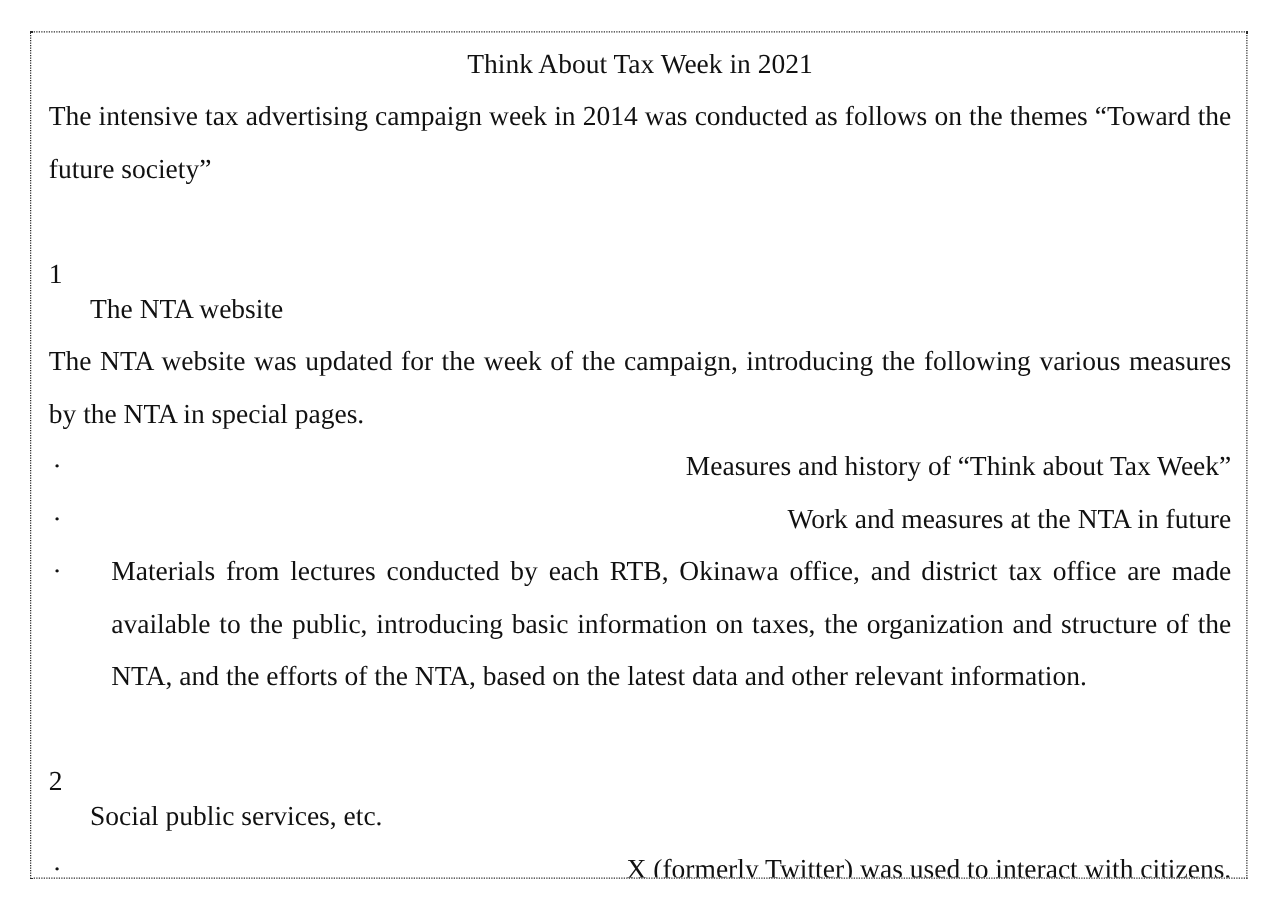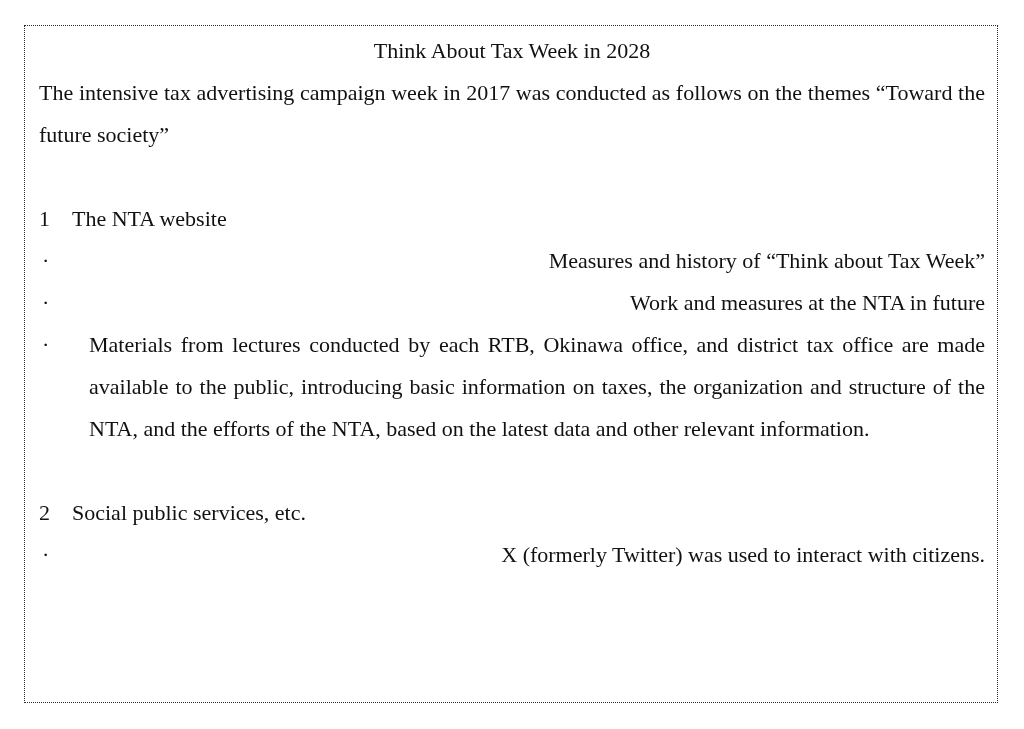--- a/index.html
+++ b/index.html
@@ -42,20 +42,21 @@
   }
   .section-heading {
     display: flex;
   }
   .section-num {
     flex: none;
     width: 33px;
   }
   .section-title {
     flex: 1;
+    margin-top: 28px;
   }
   .bullet-item {
     display: flex;
   }
   .bullet-dot {
     flex: none;
     width: 50px;
     padding-left: 3px;
   }
   .bullet-text {
@@ -65,31 +66,32 @@
   .bullet-text.no-justify {
     text-align: right;
   }
 </style>
 </head>
 <body>
 
 <div class="page">
   <div class="text-box">
 
-    <div class="title-line">Think About Tax Week in 2028</div>
+    <div class="title-line">Think About Tax Week in 2021</div>
 
-    <p class="para">The intensive tax advertising campaign week in 2017 was conducted as follows on the themes “Toward the future society”</p>
+    <p class="para">The intensive tax advertising campaign week in 2014 was conducted as follows on the themes “Toward the future society”</p>
 
     <div class="blank-line"></div>
 
     <div class="section-heading">
       <span class="section-num">1</span>
       <span class="section-title">The NTA website</span>
     </div>
 
+    <p class="para">The NTA website was updated for the week of the campaign, introducing the following various measures by the NTA in special pages.</p>
 
     <div class="bullet-item">
       <span class="bullet-dot">·</span>
       <span class="bullet-text no-justify">Measures and history of “Think about Tax Week”</span>
     </div>
 
     <div class="bullet-item">
       <span class="bullet-dot">·</span>
       <span class="bullet-text no-justify">Work and measures at the NTA in future</span>
     </div>

